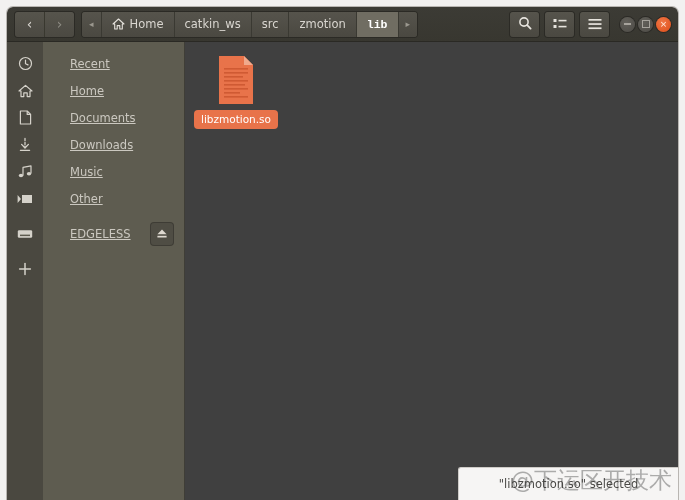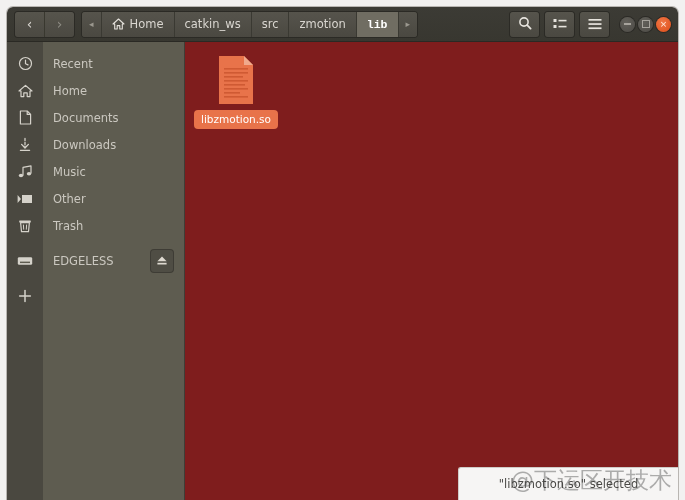--- a/index.html
+++ b/index.html
@@ -149,39 +149,40 @@
   }
   .side-item .sicon {
     position: relative; z-index: 2;
     width: 36px;
     display: flex; align-items: center; justify-content: center;
     color: #d5d2ca;
     flex: 0 0 36px;
   }
   .side-item .slabel {
     position: relative; z-index: 2;
-    padding-left: 10px;
+    padding-left: 27px;
+    text-decoration: underline;
   }
   .side-gap { height: 8px; }
   .eject {
     position: absolute; right: 11px; top: 50%;
     transform: translateY(-50%);
     width: 22px; height: 22px;
     border-radius: 3px;
     background: #4f4d44;
     box-shadow: 0 0 0 1px #3e3c35;
     display: flex; align-items: center; justify-content: center;
     z-index: 3;
   }
 
   
   #main {
     flex: 1;
     position: relative;
-    background: #7f1d1d;
+    background: #404040;
     border-left: 1px solid #3f3e37;
   }
   #filegrid {
     padding: 8px 0 0 8px;
     display: flex;
     flex-wrap: wrap;
   }
   .file-item {
     width: 86px;
     display: flex;
@@ -394,31 +395,20 @@
         <div class="side-item">
           <span class="sicon">
             <svg width="16" height="12" viewBox="0 0 16 12">
               <path d="M0.6 2 L0.6 10 L4 6 Z" fill="#d5d2ca"></path>
               <rect x="5" y="2" width="10" height="8" fill="#d5d2ca"></rect>
             </svg>
           </span>
           <span class="slabel">Other</span>
         </div>
 
-        <div class="side-item">
-          <span class="sicon">
-            <svg width="14" height="15" viewBox="0 0 14 15">
-              <rect x="1.2" y="2.4" width="11.6" height="2" rx="0.5" fill="#d5d2ca"></rect>
-              <path d="M2.6 4.6 L3.5 13.6 L10.5 13.6 L11.4 4.6 Z" fill="none" stroke="#d5d2ca" stroke-width="1.2" stroke-linejoin="round"></path>
-              <line x1="5.4" y1="6.6" x2="5.7" y2="11.6" stroke="#d5d2ca" stroke-width="1"></line>
-              <line x1="8.6" y1="6.6" x2="8.3" y2="11.6" stroke="#d5d2ca" stroke-width="1"></line>
-            </svg>
-          </span>
-          <span class="slabel">Trash</span>
-        </div>
 
         <div class="side-gap"></div>
 
         <div class="side-item">
           <span class="sicon">
             <svg width="16" height="12" viewBox="0 0 16 12">
               <rect x="0.8" y="2.2" width="14.4" height="7.6" rx="1.4" fill="#d5d2ca"></rect>
               <rect x="3" y="6.6" width="10" height="1.5" fill="#5e5c50"></rect>
             </svg>
           </span>

